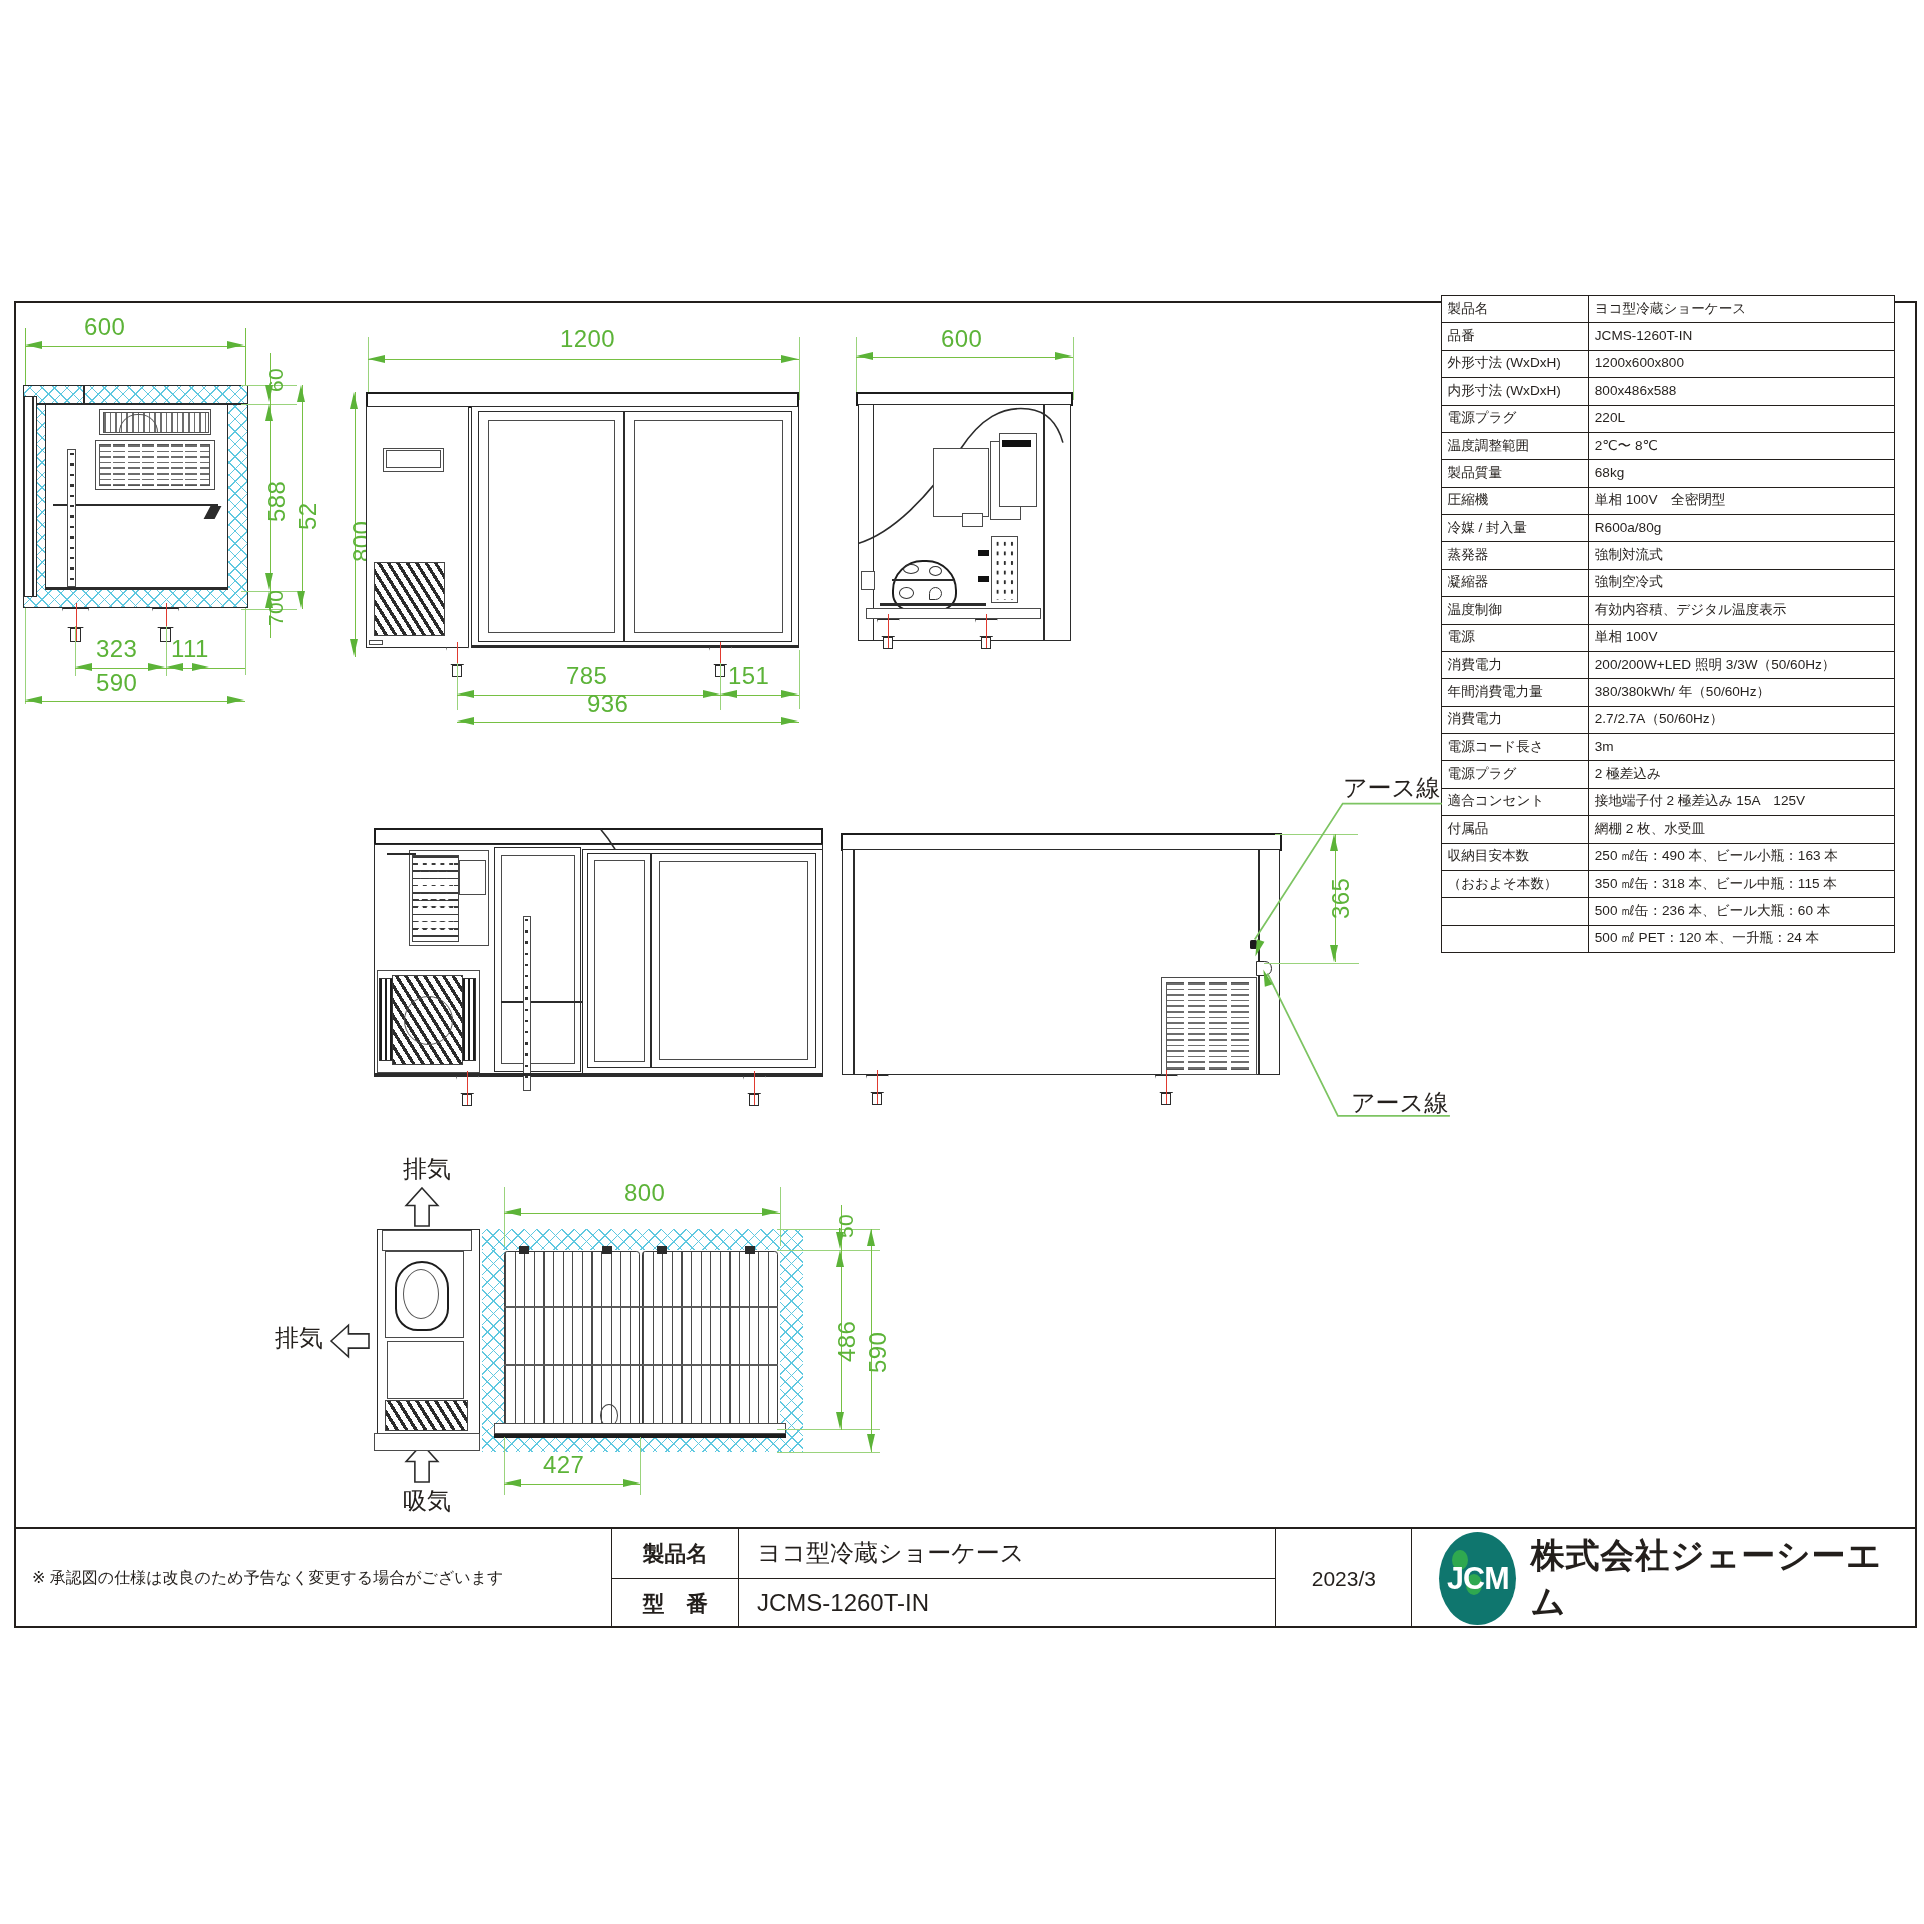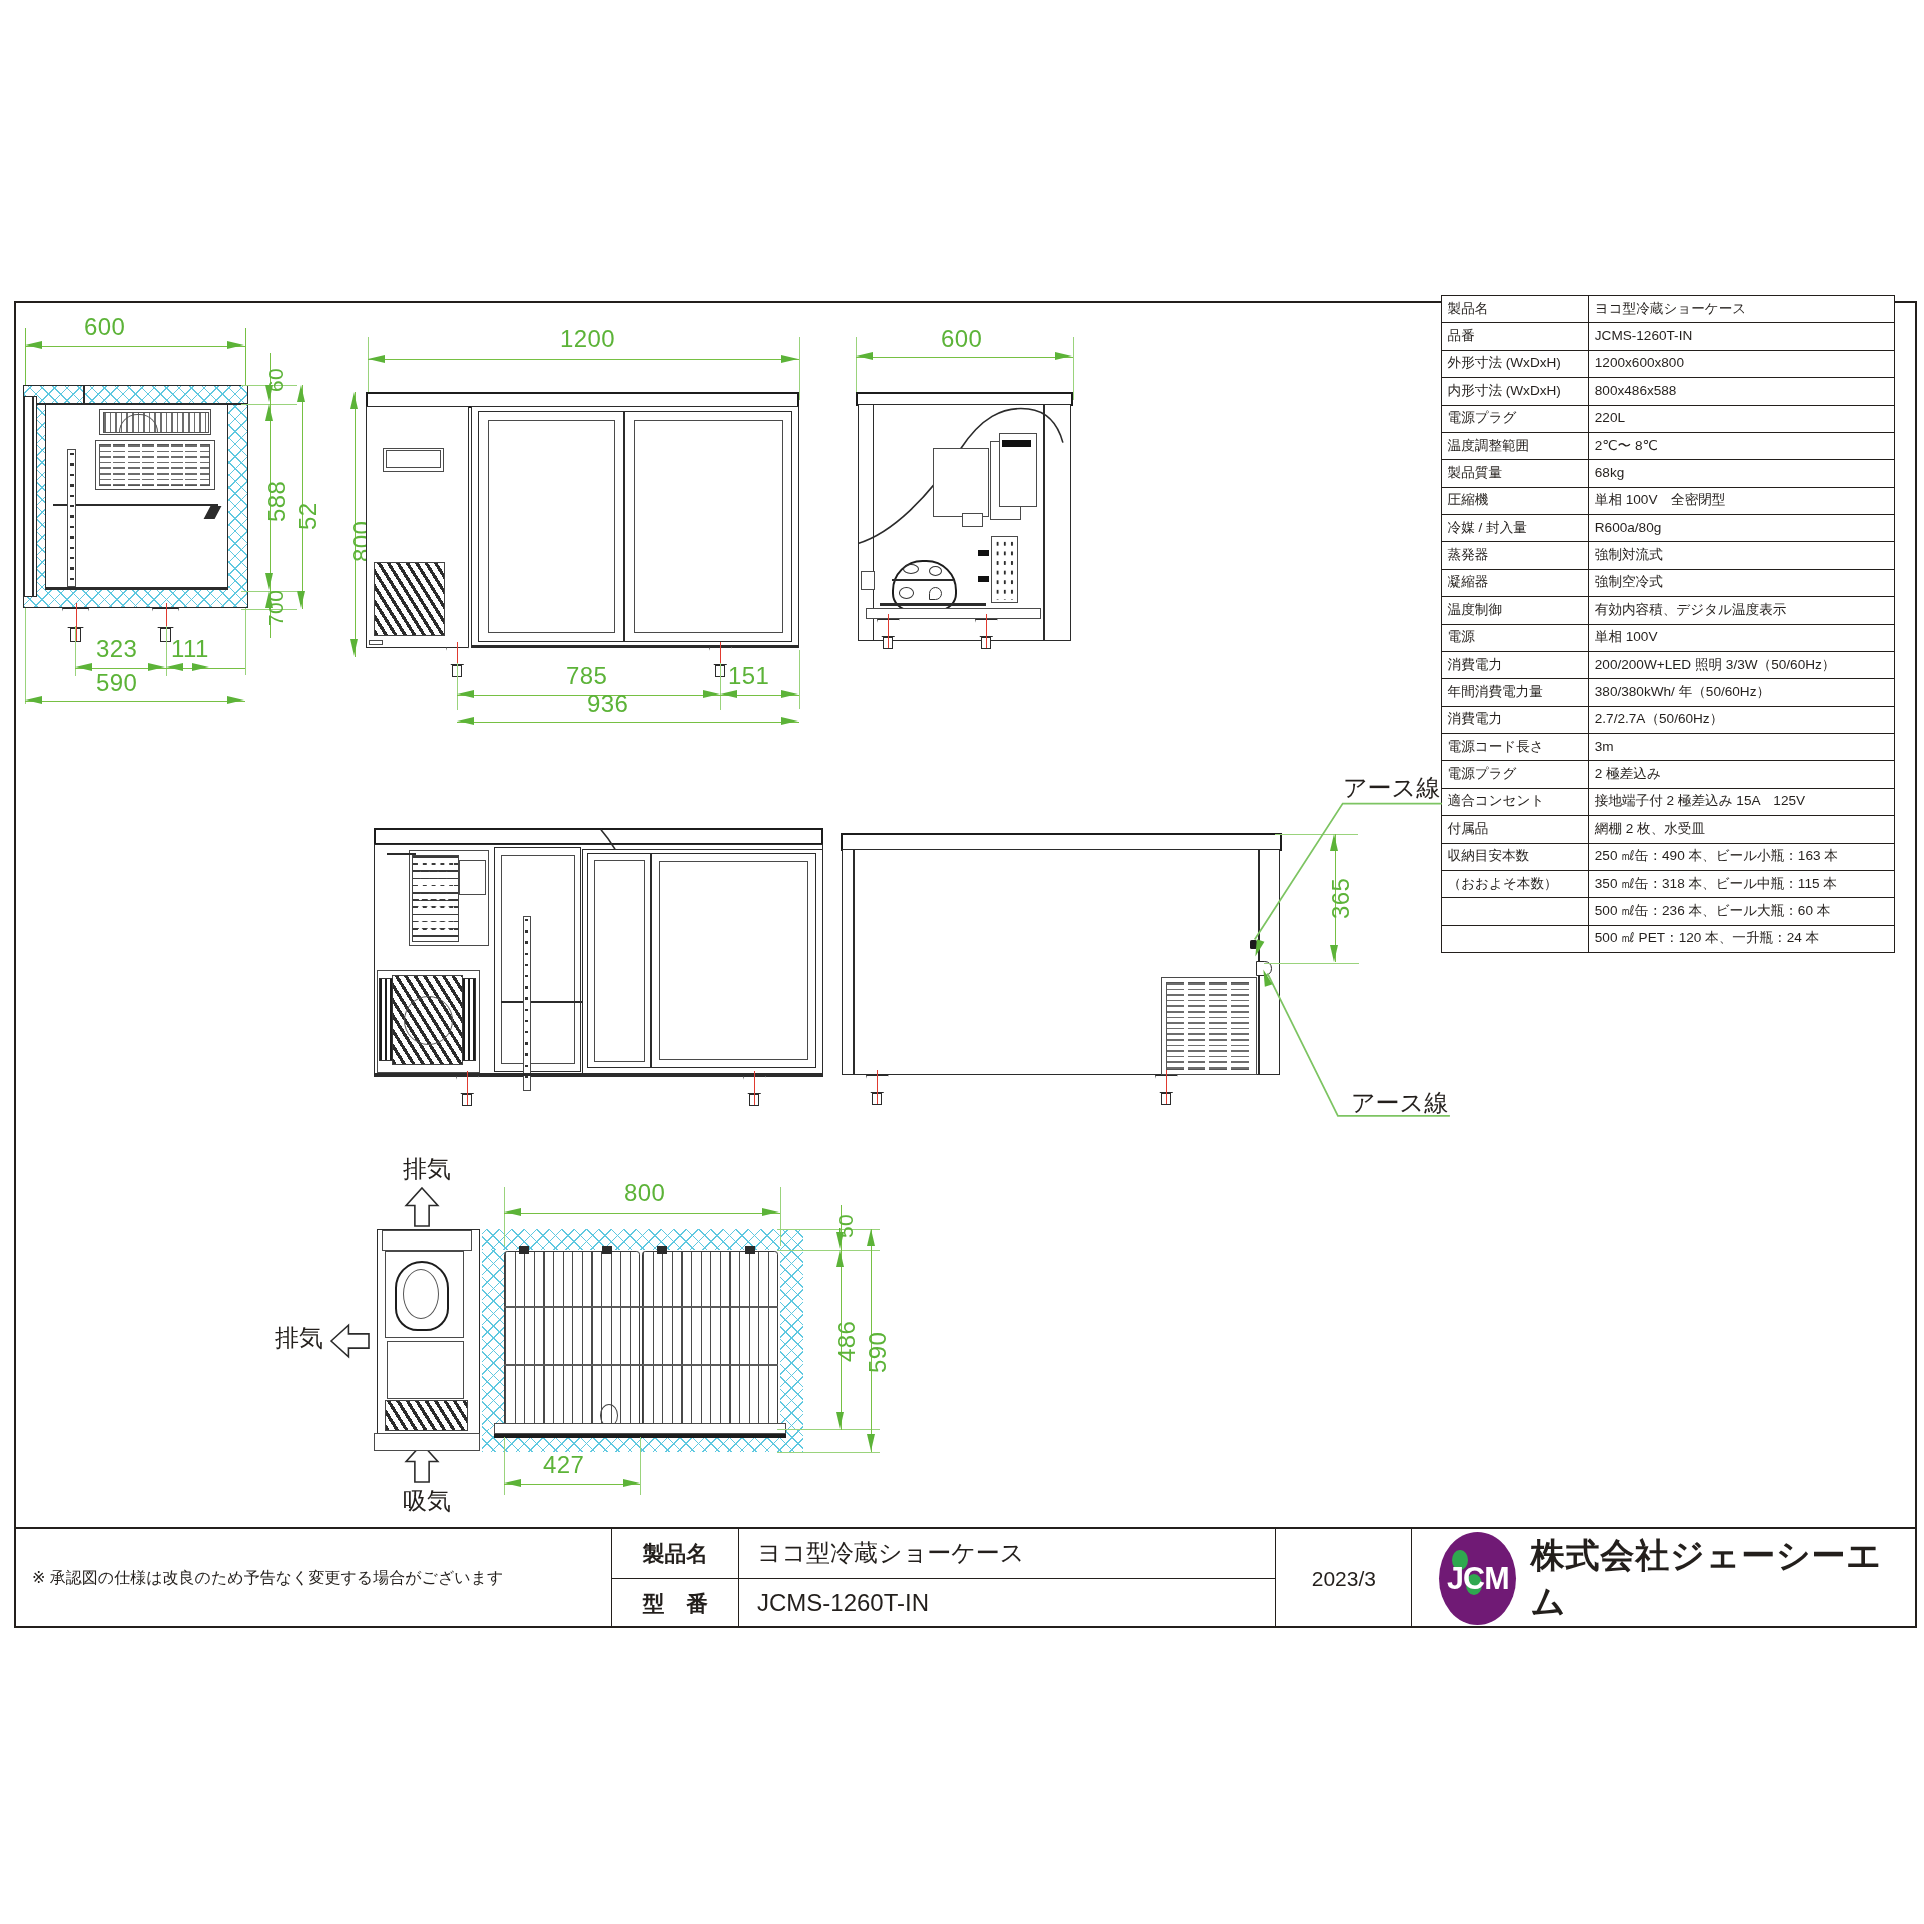--- a/index.html
+++ b/index.html
@@ -88,21 +88,21 @@
   .tb-lab{width:127px;flex-direction:column;justify-content:center;}
   .tb-lab .r{height:50%;display:flex;align-items:center;justify-content:center;
              font-size:21.7px;font-weight:bold;width:100%;box-sizing:border-box;}
   .tb-lab .r:first-child{border-bottom:1.6px solid #231f1c;}
   .tb-val{width:537px;flex-direction:column;justify-content:center;}
   .tb-val .r{height:50%;display:flex;align-items:center;padding-left:17.6px;
              font-size:24px;width:100%;box-sizing:border-box;}
   .tb-val .r:first-child{border-bottom:1.6px solid #231f1c;}
   .tb-date{width:136px;justify-content:center;font-size:21px;}
   .tb-logo{flex:1;padding-left:27px;gap:14.4px;}
-  .jcm-badge{width:77px;height:93px;border-radius:50%;background:#701a75;
+  .jcm-badge{width:77px;height:93px;border-radius:50%;background:#0f766e;
              position:relative;display:flex;align-items:center;justify-content:center;
              color:#fff;font-size:30.5px;font-weight:bold;letter-spacing:-0.8px;
              font-family:"Liberation Sans",sans-serif;}
   .jcm-badge .d1{position:absolute;left:13px;top:17.6px;width:15.2px;height:20px;
                  border-radius:50%;background:#2fa84f;}
   .jcm-badge .d2{position:absolute;left:27px;top:42px;width:16px;height:21px;
                  border-radius:50%;background:#2fa84f;}
   .jcm-badge span{position:relative;z-index:2;}
   .co-name{font-size:34px;font-weight:bold;letter-spacing:0.8px;}
   .ja-lab{position:absolute;font-size:24px;color:#231f1c;white-space:nowrap;}

